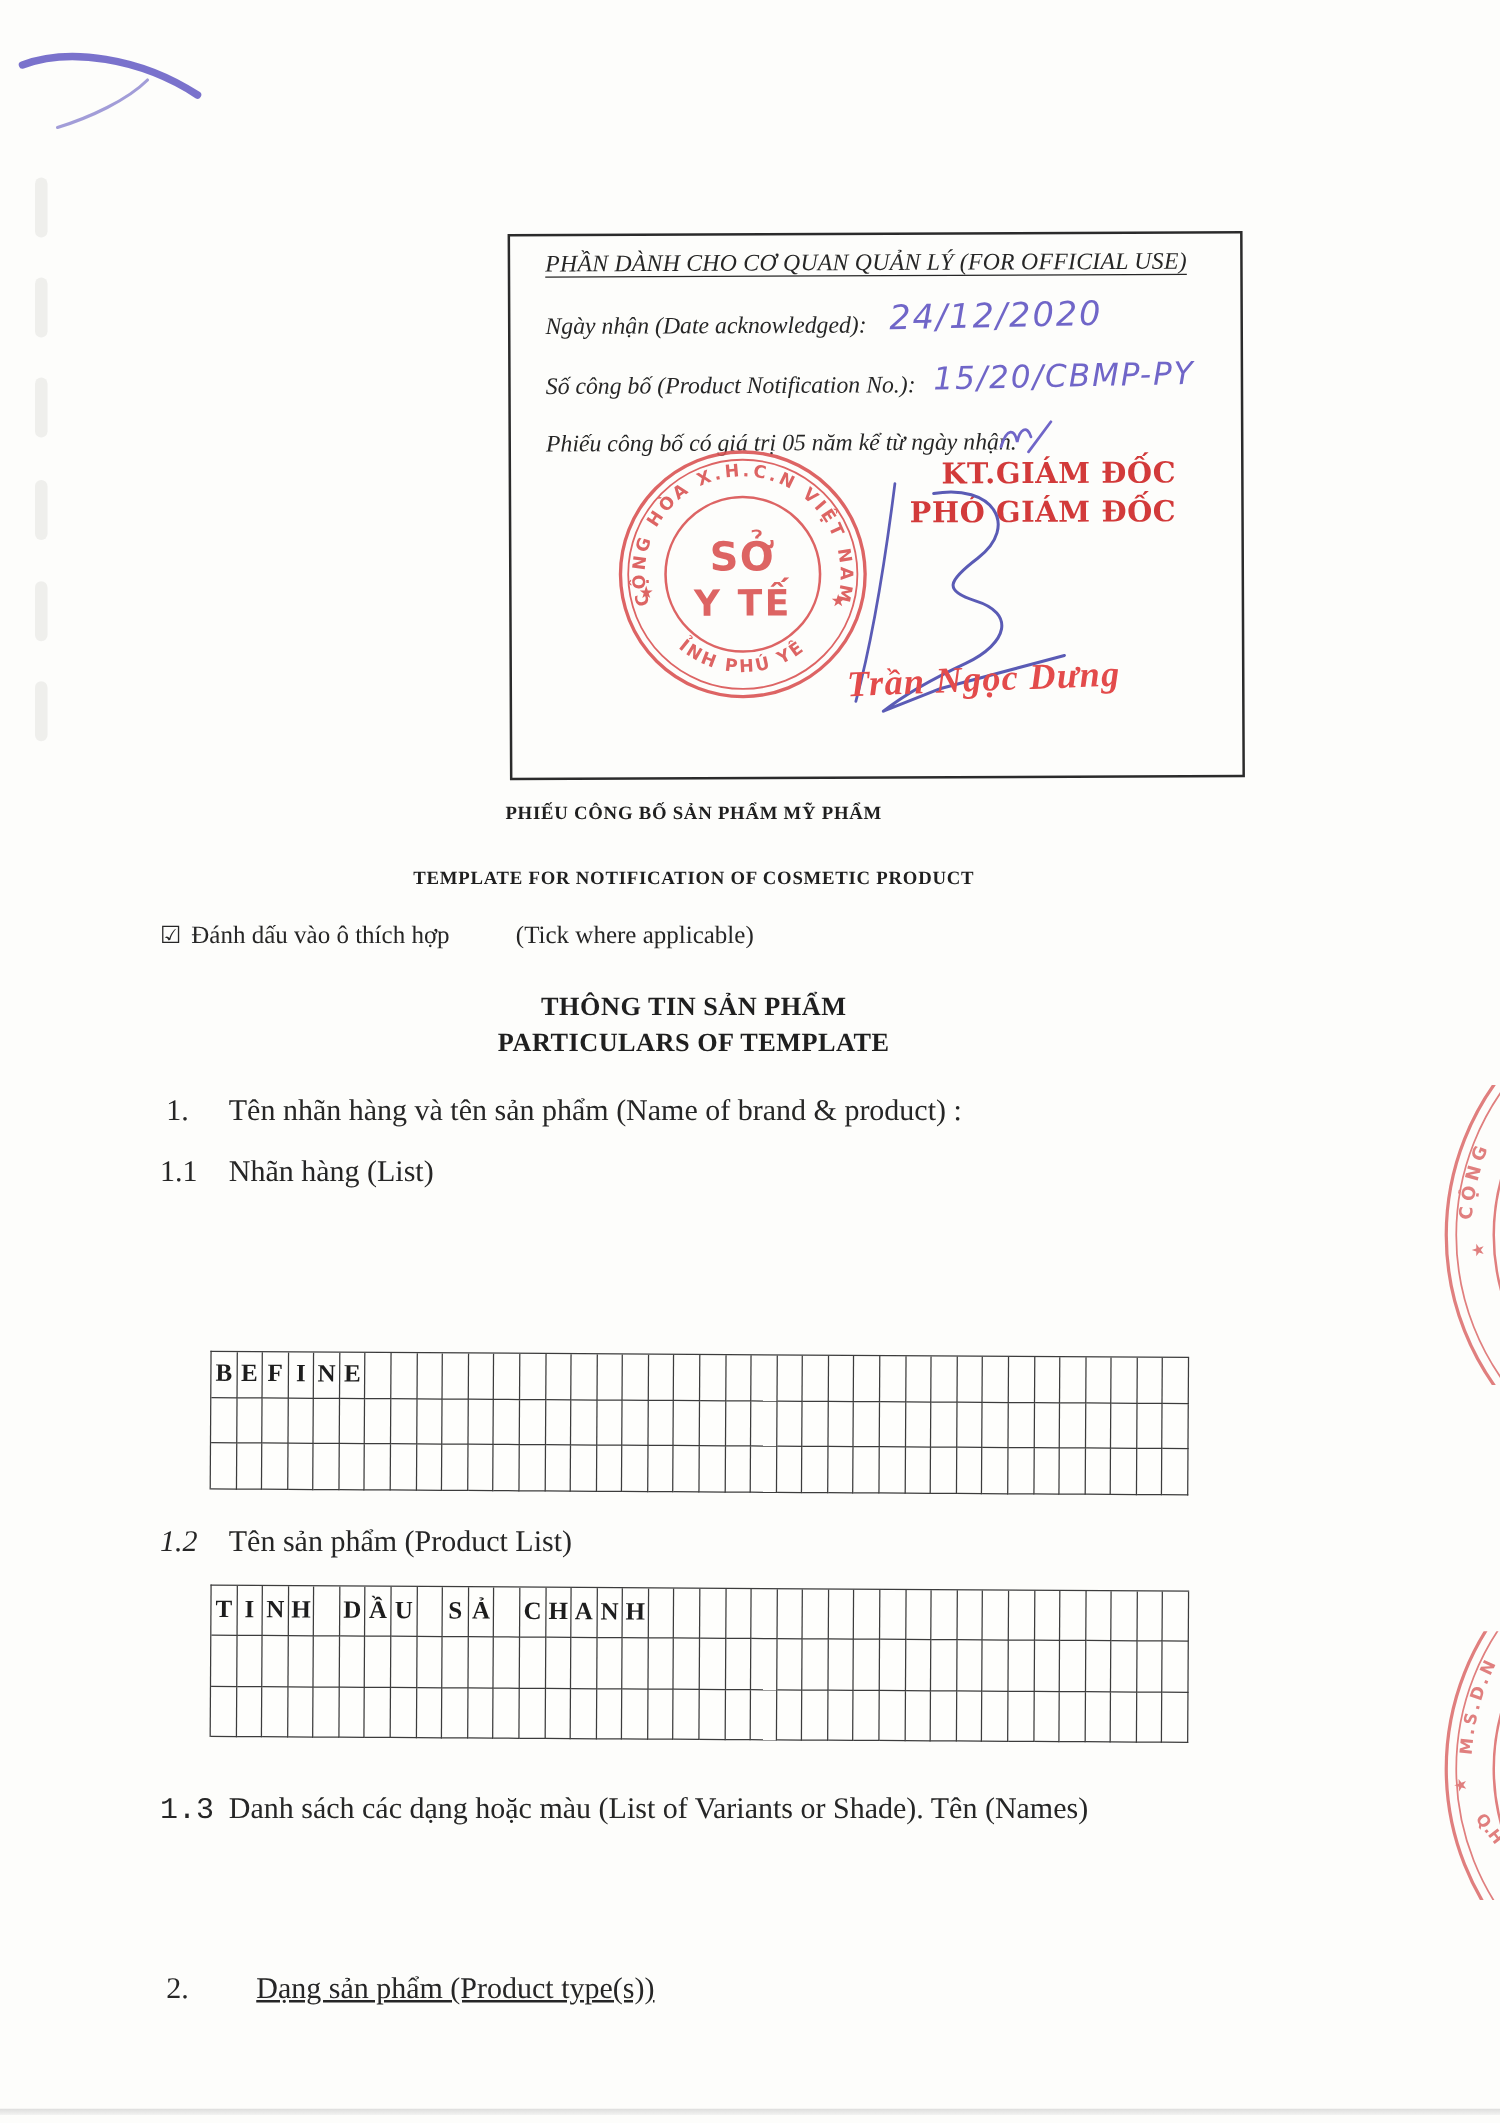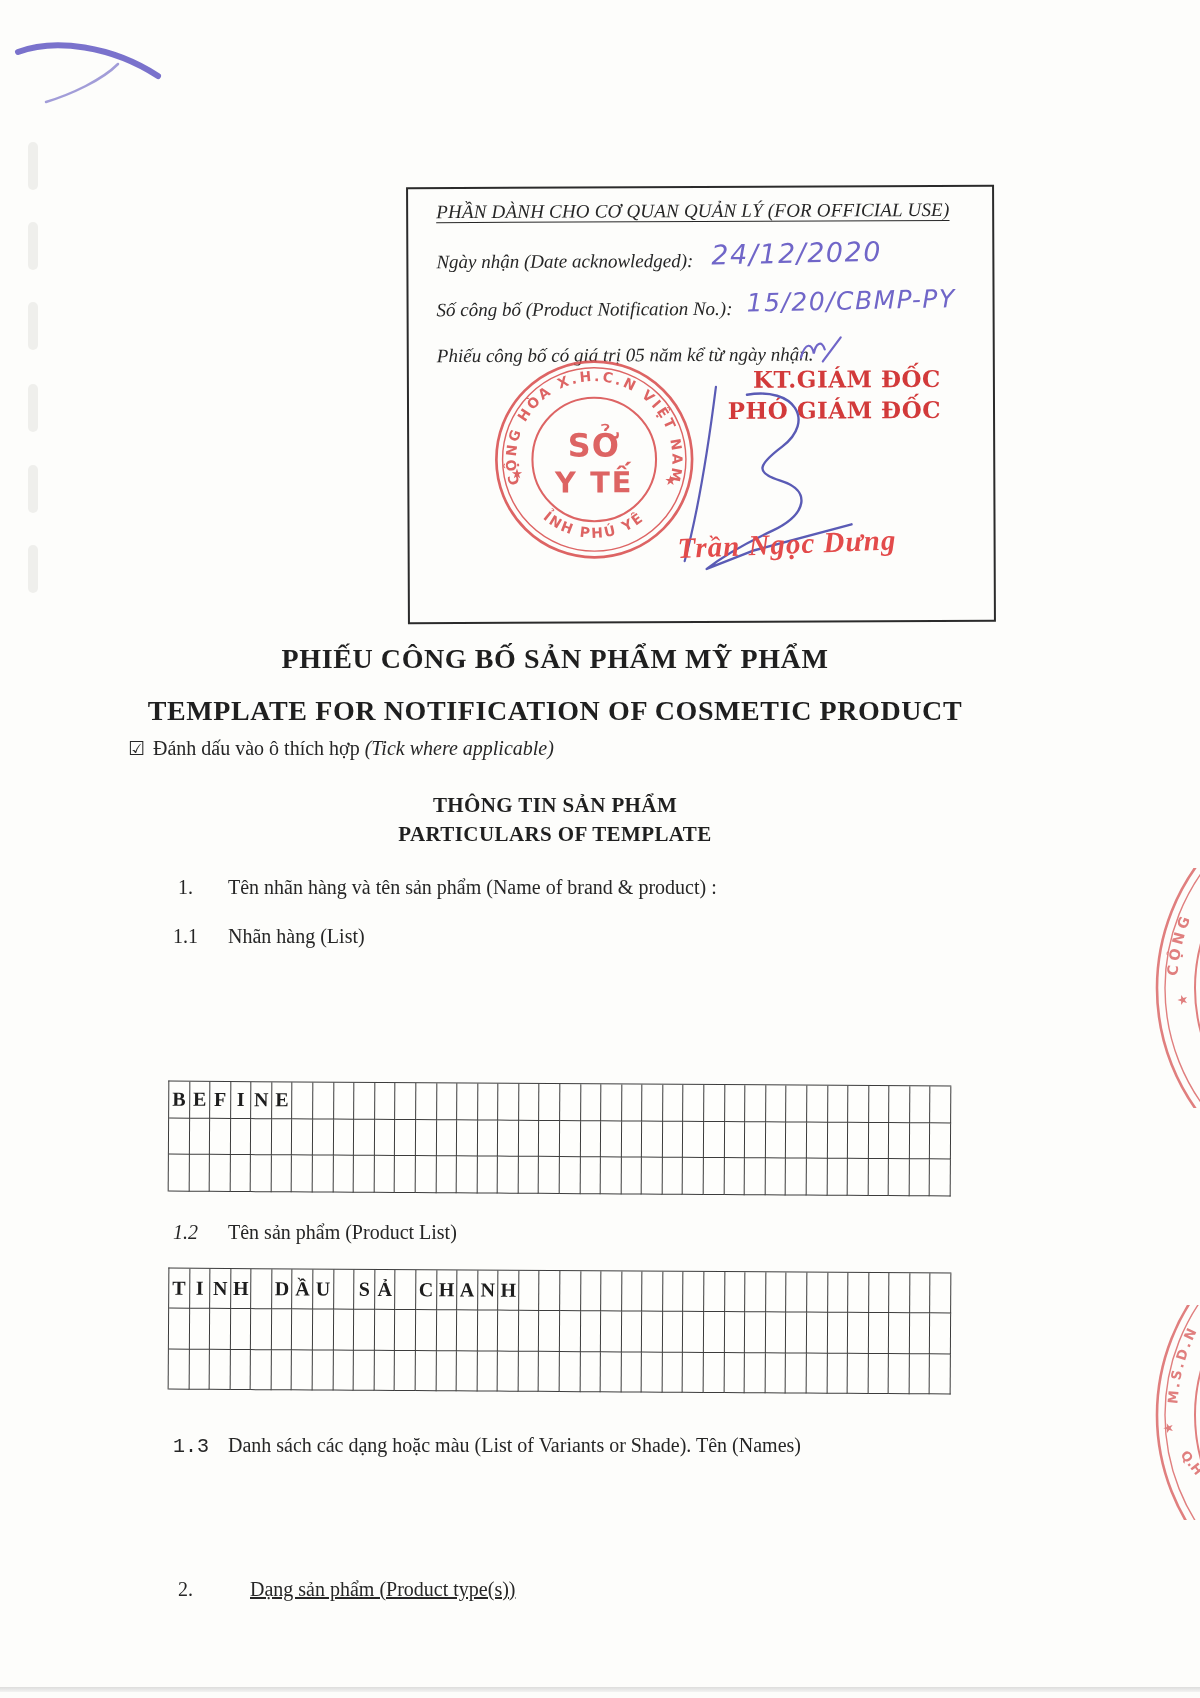--- a/index.html
+++ b/index.html
@@ -16,28 +16,28 @@
   .hand{font-family:"DejaVu Sans","Liberation Sans",sans-serif;font-style:italic;
         color:#7066c8;letter-spacing:1.5px;white-space:nowrap;transform:rotate(-1deg);}
 
   .approver{left:300px;top:176px;width:232px;text-align:right;font-family:"DejaVu Serif","Liberation Serif",serif;
             font-weight:bold;font-size:23px;line-height:31px;color:#d23a3a;letter-spacing:.5px;}
   .approver-name{left:268px;top:340px;font-size:29px;font-style:italic;font-weight:bold;
                  color:#e34b4b;transform:rotate(-2deg);letter-spacing:1px;white-space:nowrap;}
 
   
   .center-line{left:0;width:1110px;text-align:center;font-weight:bold;color:#1f1f1f;}
-  .t-main{font-size:28px;letter-spacing:.6px;}
+  .t-main{font-size:15px;letter-spacing:.6px;}
   .t-sec{font-size:21px;letter-spacing:.4px;}
   .tick-line{left:128px;top:737px;font-size:20px;}
   .tick-line .cb{font-family:"DejaVu Sans",sans-serif;font-size:19px;margin-right:8px;}
-  .tick-en{font-style:italic;}
+  .tick-en{margin-left:48px;}
 
   
-  .item{font-size:20px;white-space:nowrap;margin-left:45px;}
+  .item{font-size:24px;white-space:nowrap;}
   .item .num{display:inline-block;}
   #i1{left:133px;top:876px;}   #i1 .num{width:50px;}
   #i11{left:128px;top:925px;}  #i11 .num{width:55px;}
   #i12{left:128px;top:1221px;} #i12 .num{width:55px;font-style:italic;}
   #i13{left:128px;top:1434px;} #i13 .num{width:55px;font-family:Liberation Mono, monospace;}
   #i2{left:133px;top:1578px;text-decoration:underline;}  #i2 .num{width:72px;}
 
   
   .char-grid{display:flex;flex-direction:column;border-left:1.3px solid #3c3c3c;
              border-top:1.3px solid #3c3c3c;transform:rotate(.35deg);background:rgba(255,255,255,.4);}

